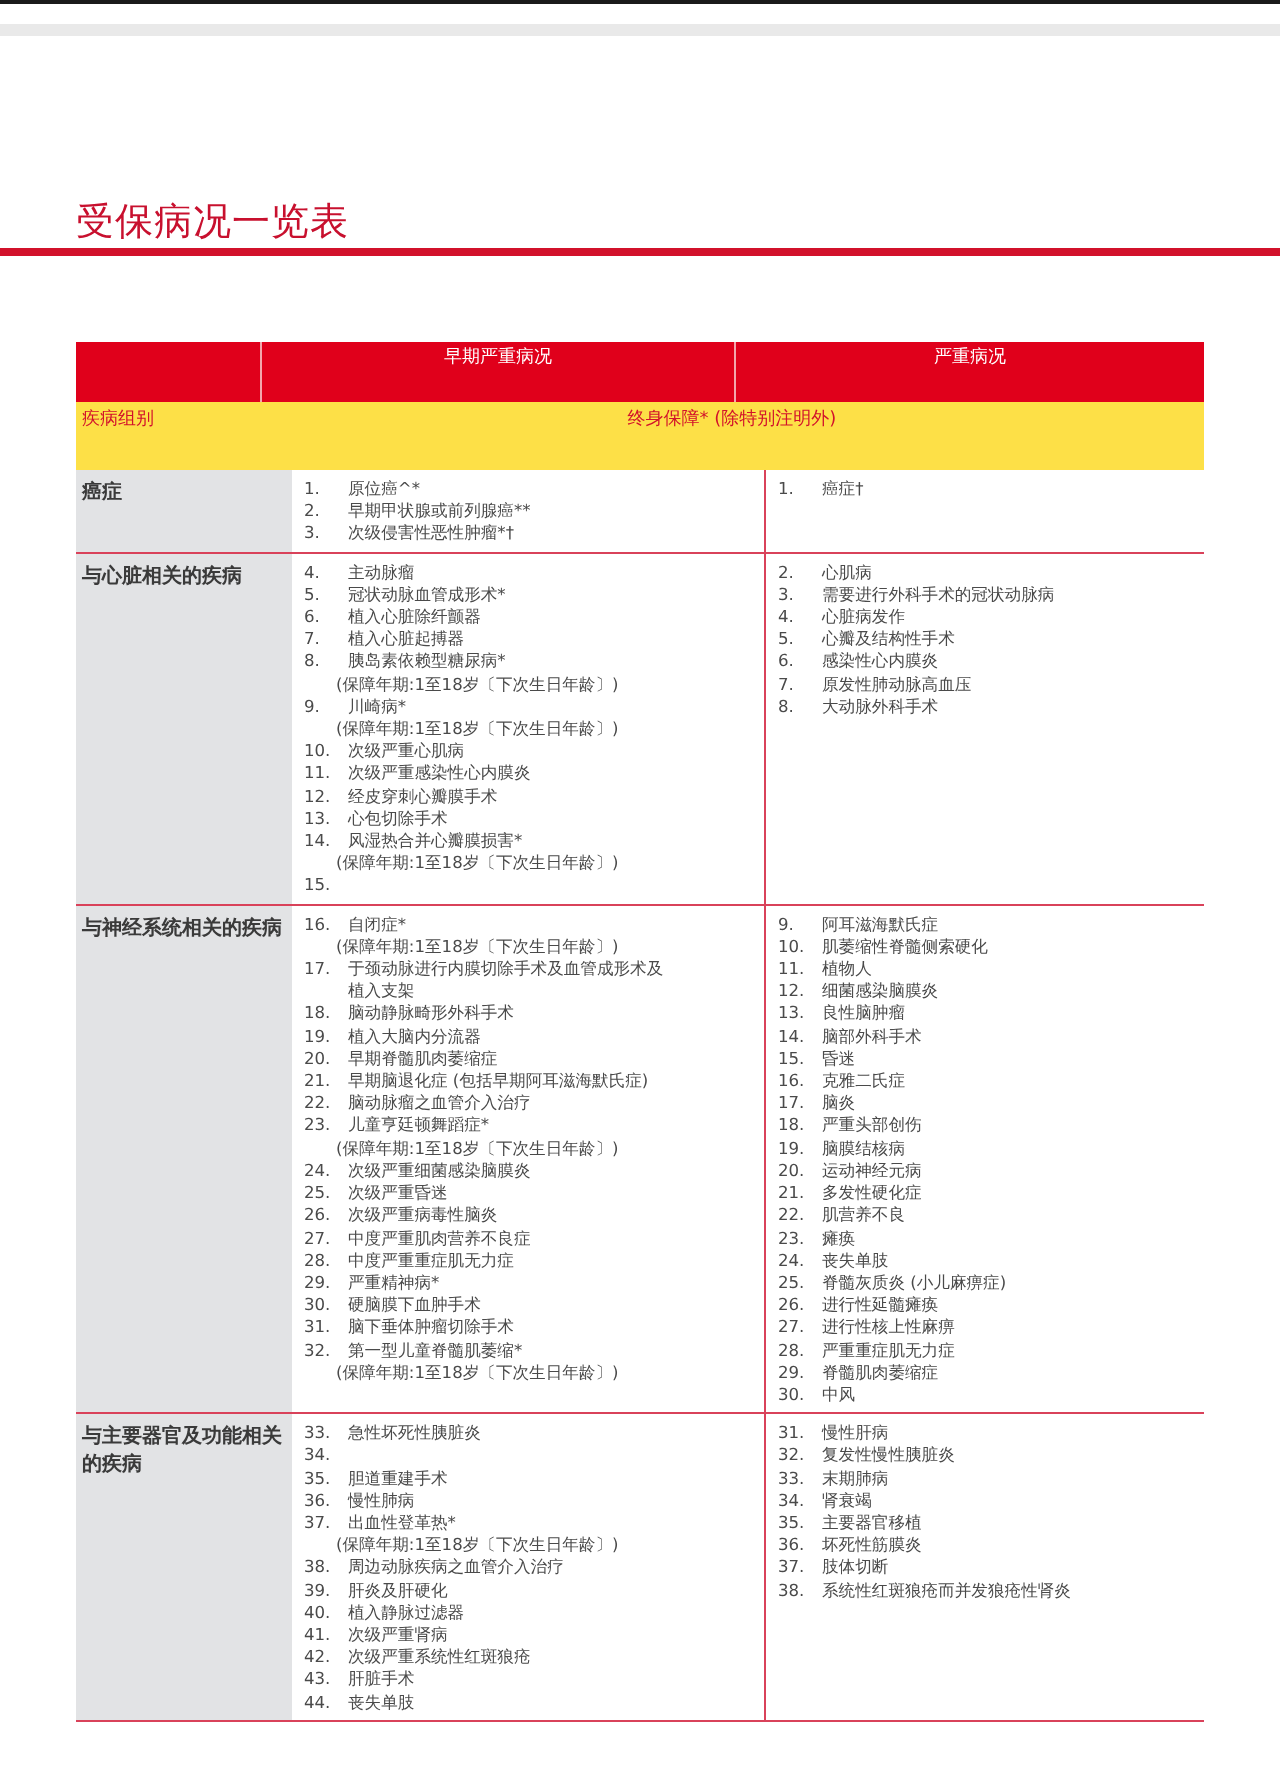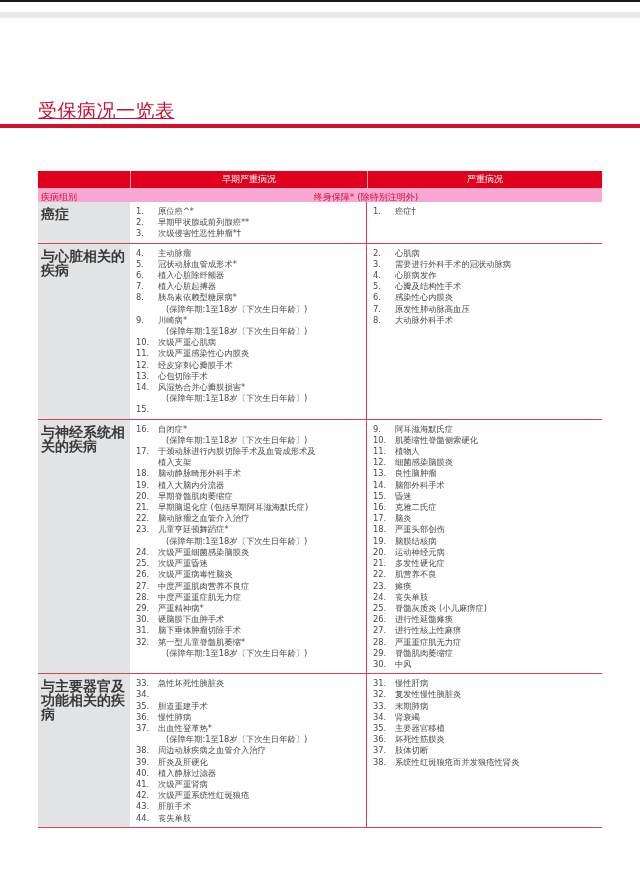--- a/index.html
+++ b/index.html
@@ -4,45 +4,45 @@
 <style>
   html, body { margin:0; padding:0; }
   body {
     width:640px; height:895px; overflow:hidden; background:#ffffff;
     font-family:"DejaVu Sans","Liberation Sans",sans-serif; position:relative;
   }
   .top-bar { position:absolute; left:0; top:0; width:640px; height:2px; background:#1a1a1a; }
   .top-shade { position:absolute; left:0; top:12px; width:640px; height:6px; background:#e9e9e9; }
   .page-title {
     position:absolute; left:38px; top:85px; font-size:19px; color:#c8102e;
-    letter-spacing:0.5px; font-weight:normal;text-decoration:underline;
+    letter-spacing:0.5px; font-weight:normal;
   }
   .title-rule { position:absolute; left:0; top:124px; width:640px; height:4px; background:#d2112b; }
 
   .tbl { position:absolute; left:38px; top:171px; width:564px; }
-  .hdr-row { display:flex; height:17px; background:#e0001b; color:#fff; font-size:9px; }
+  .hdr-row { display:flex; height:30px; background:#e0001b; color:#fff; font-size:9px; }
   .hdr-row .c0 { width:92px; border-right:1px solid #f3a6ad; }
   .hdr-row .c1 { width:236px; text-align:center; line-height:17px; border-right:1px solid #f3a6ad; }
   .hdr-row .c2 { flex:1; text-align:center; line-height:17px; }
-  .sub-row { display:flex; height:14px; background:#f9a8d4; font-size:9px; color:#d2112b; }
+  .sub-row { display:flex; height:34px; background:#fde047; font-size:9px; color:#d2112b; }
   .sub-row .c0 { width:92px; padding-left:3px; line-height:18px; box-sizing:border-box; }
   .sub-row .c1 { flex:1; text-align:center; line-height:18px; color:#d2112b; }
 
   .grp { display:flex; border-bottom:1.5px solid #d9425a; }
   .grp .lbl {
-    width:92px; background:#e2e3e5; font-size:14px; color:#3a3a3a; padding:5px 3px;
+    width:108px; background:#e2e3e5; font-size:10px; color:#3a3a3a; padding:5px 3px;
     box-sizing:border-box; line-height:14px; font-weight:bold;
   }
   .grp .col { padding:4px 0 3px 0; box-sizing:border-box; }
   .grp .early { width:237px; border-right:1px solid #d9425a; }
   .grp .severe { flex:1; }
   .item { display:flex; font-size:8.3px; color:#4a4a4a; line-height:11.2px; }
   .item .n { width:22px; padding-left:6px; flex-shrink:0; }
   .item .t { flex:1; }
-  .note { font-size:8.3px; color:#4a4a4a; line-height:11.2px; padding-left:36px; }
+  .note { font-size:8.3px; color:#4a4a4a; line-height:11.2px; padding-left:22px; }
   .sub { font-size:8.3px; color:#4a4a4a; line-height:11.2px; padding-left:28px; }
 </style>
 </head>
 <body>
 
 <div class="top-bar"></div>
 <div class="top-shade"></div>
 
 <h1 class="page-title">受保病况一览表</h1>
 <div class="title-rule"></div>

